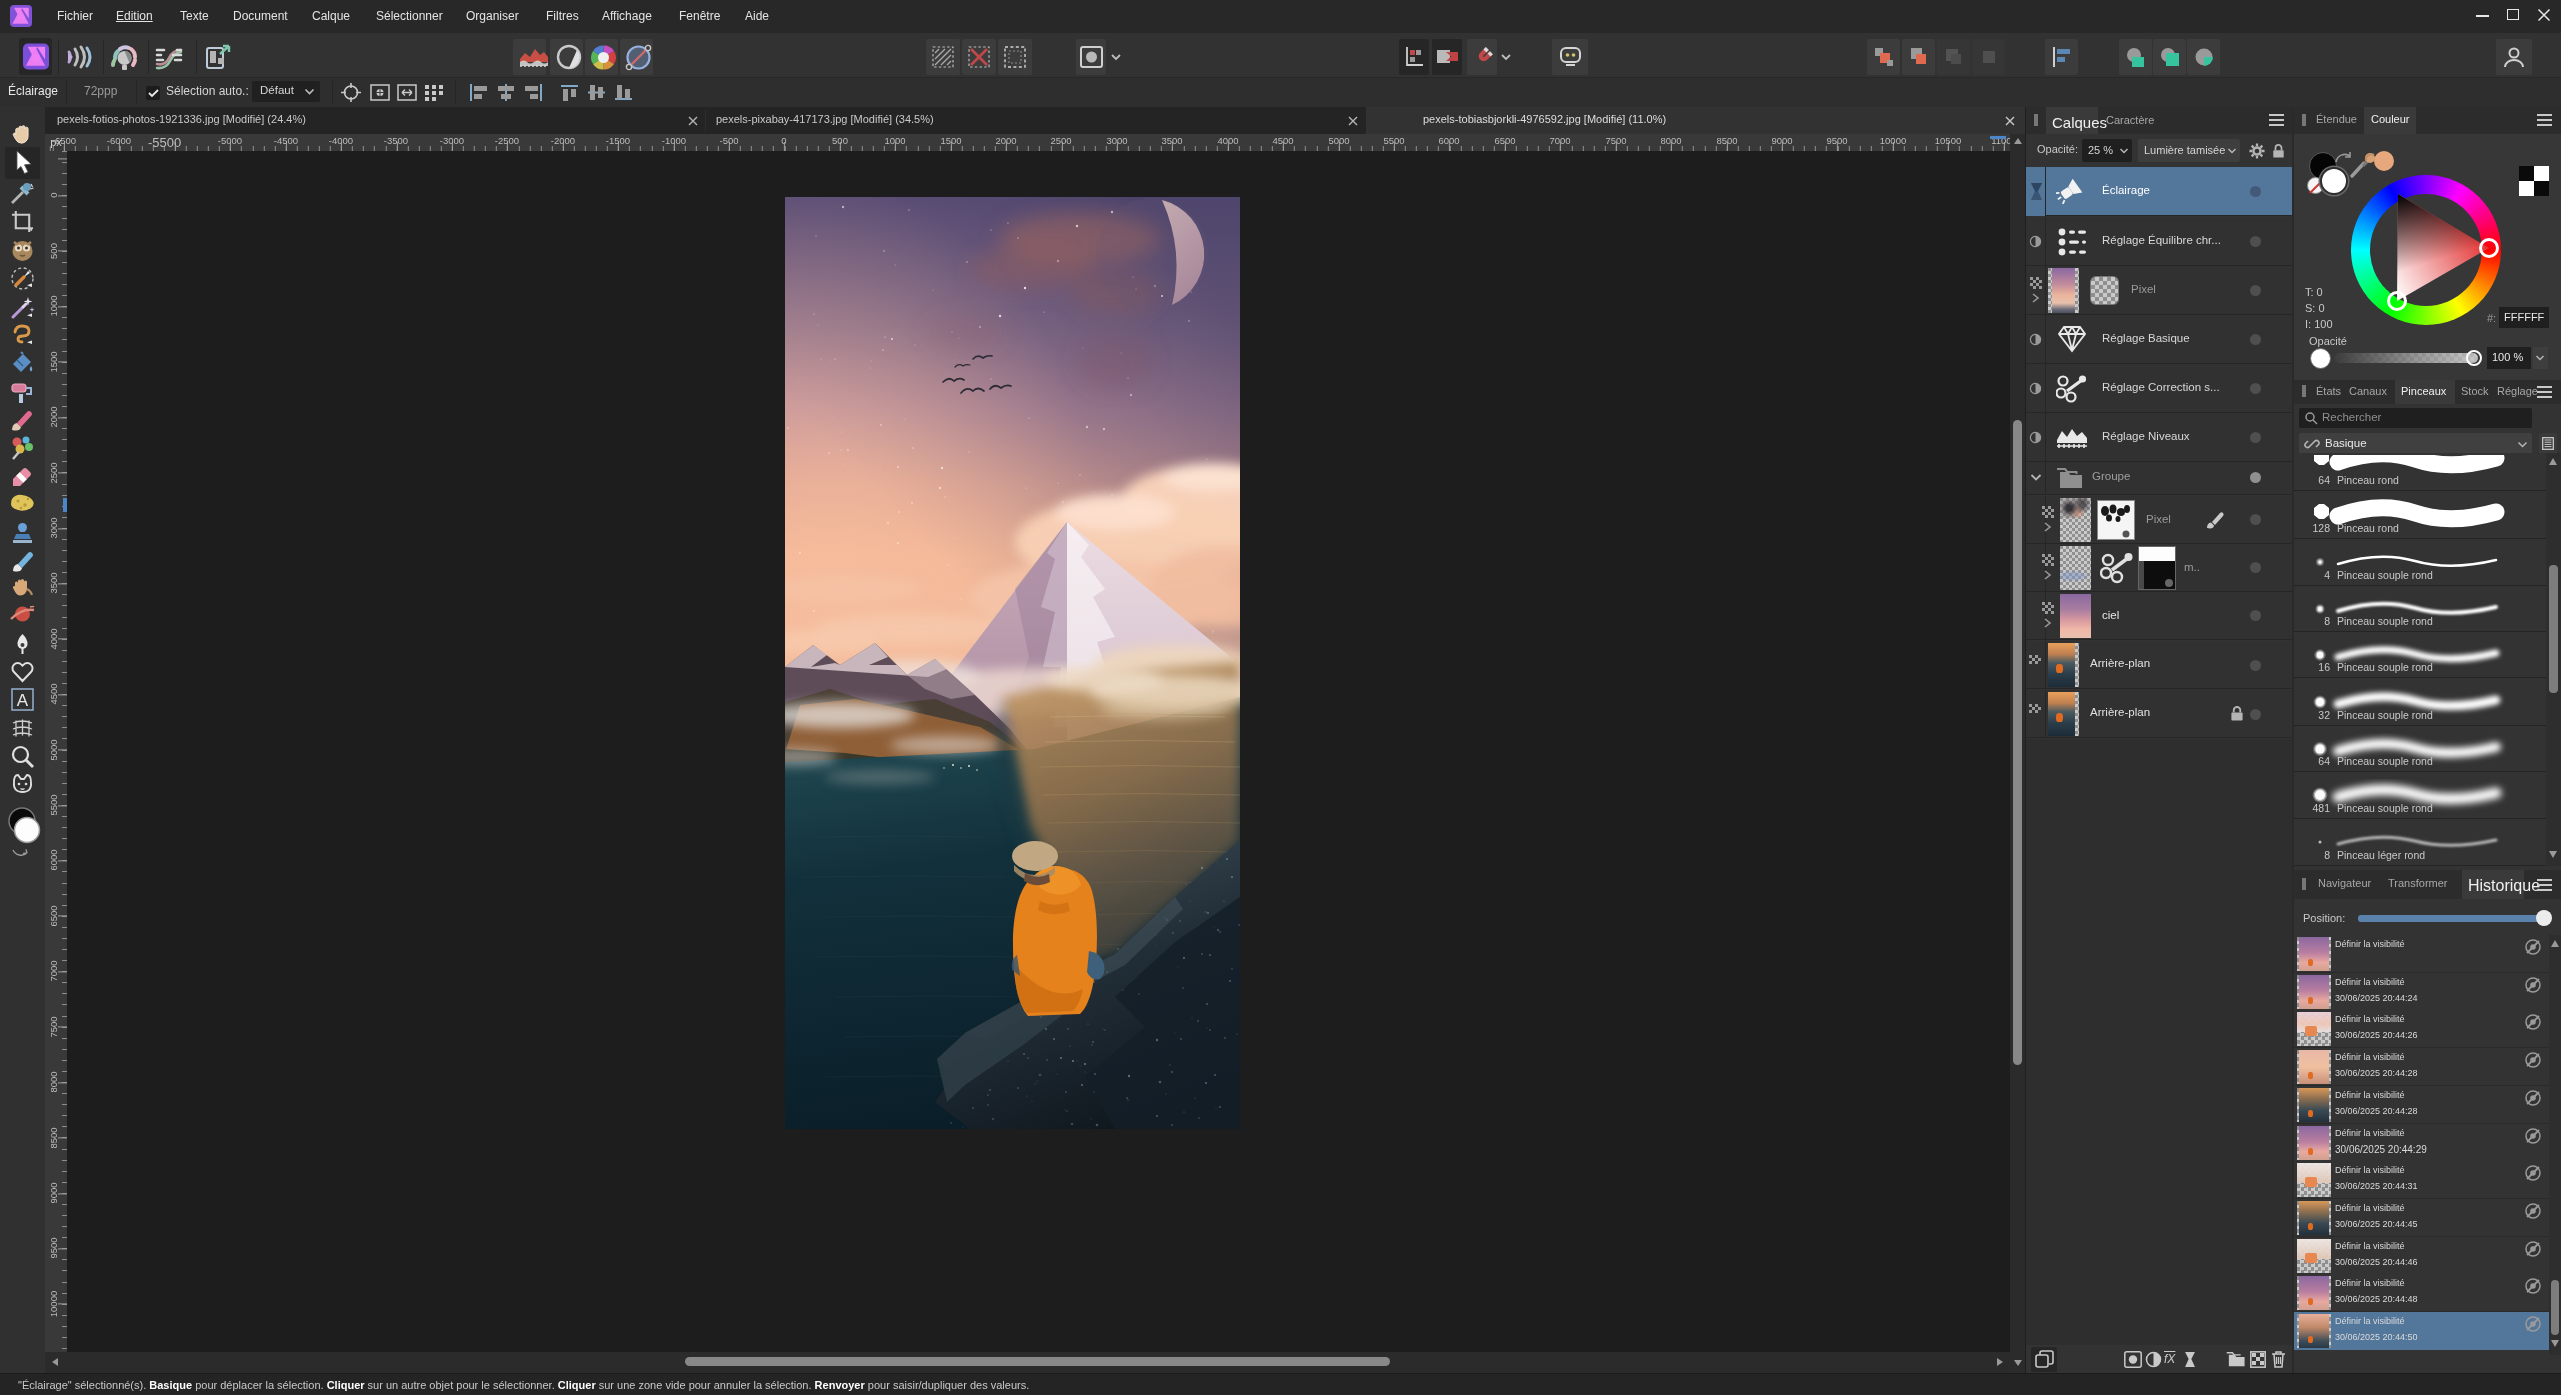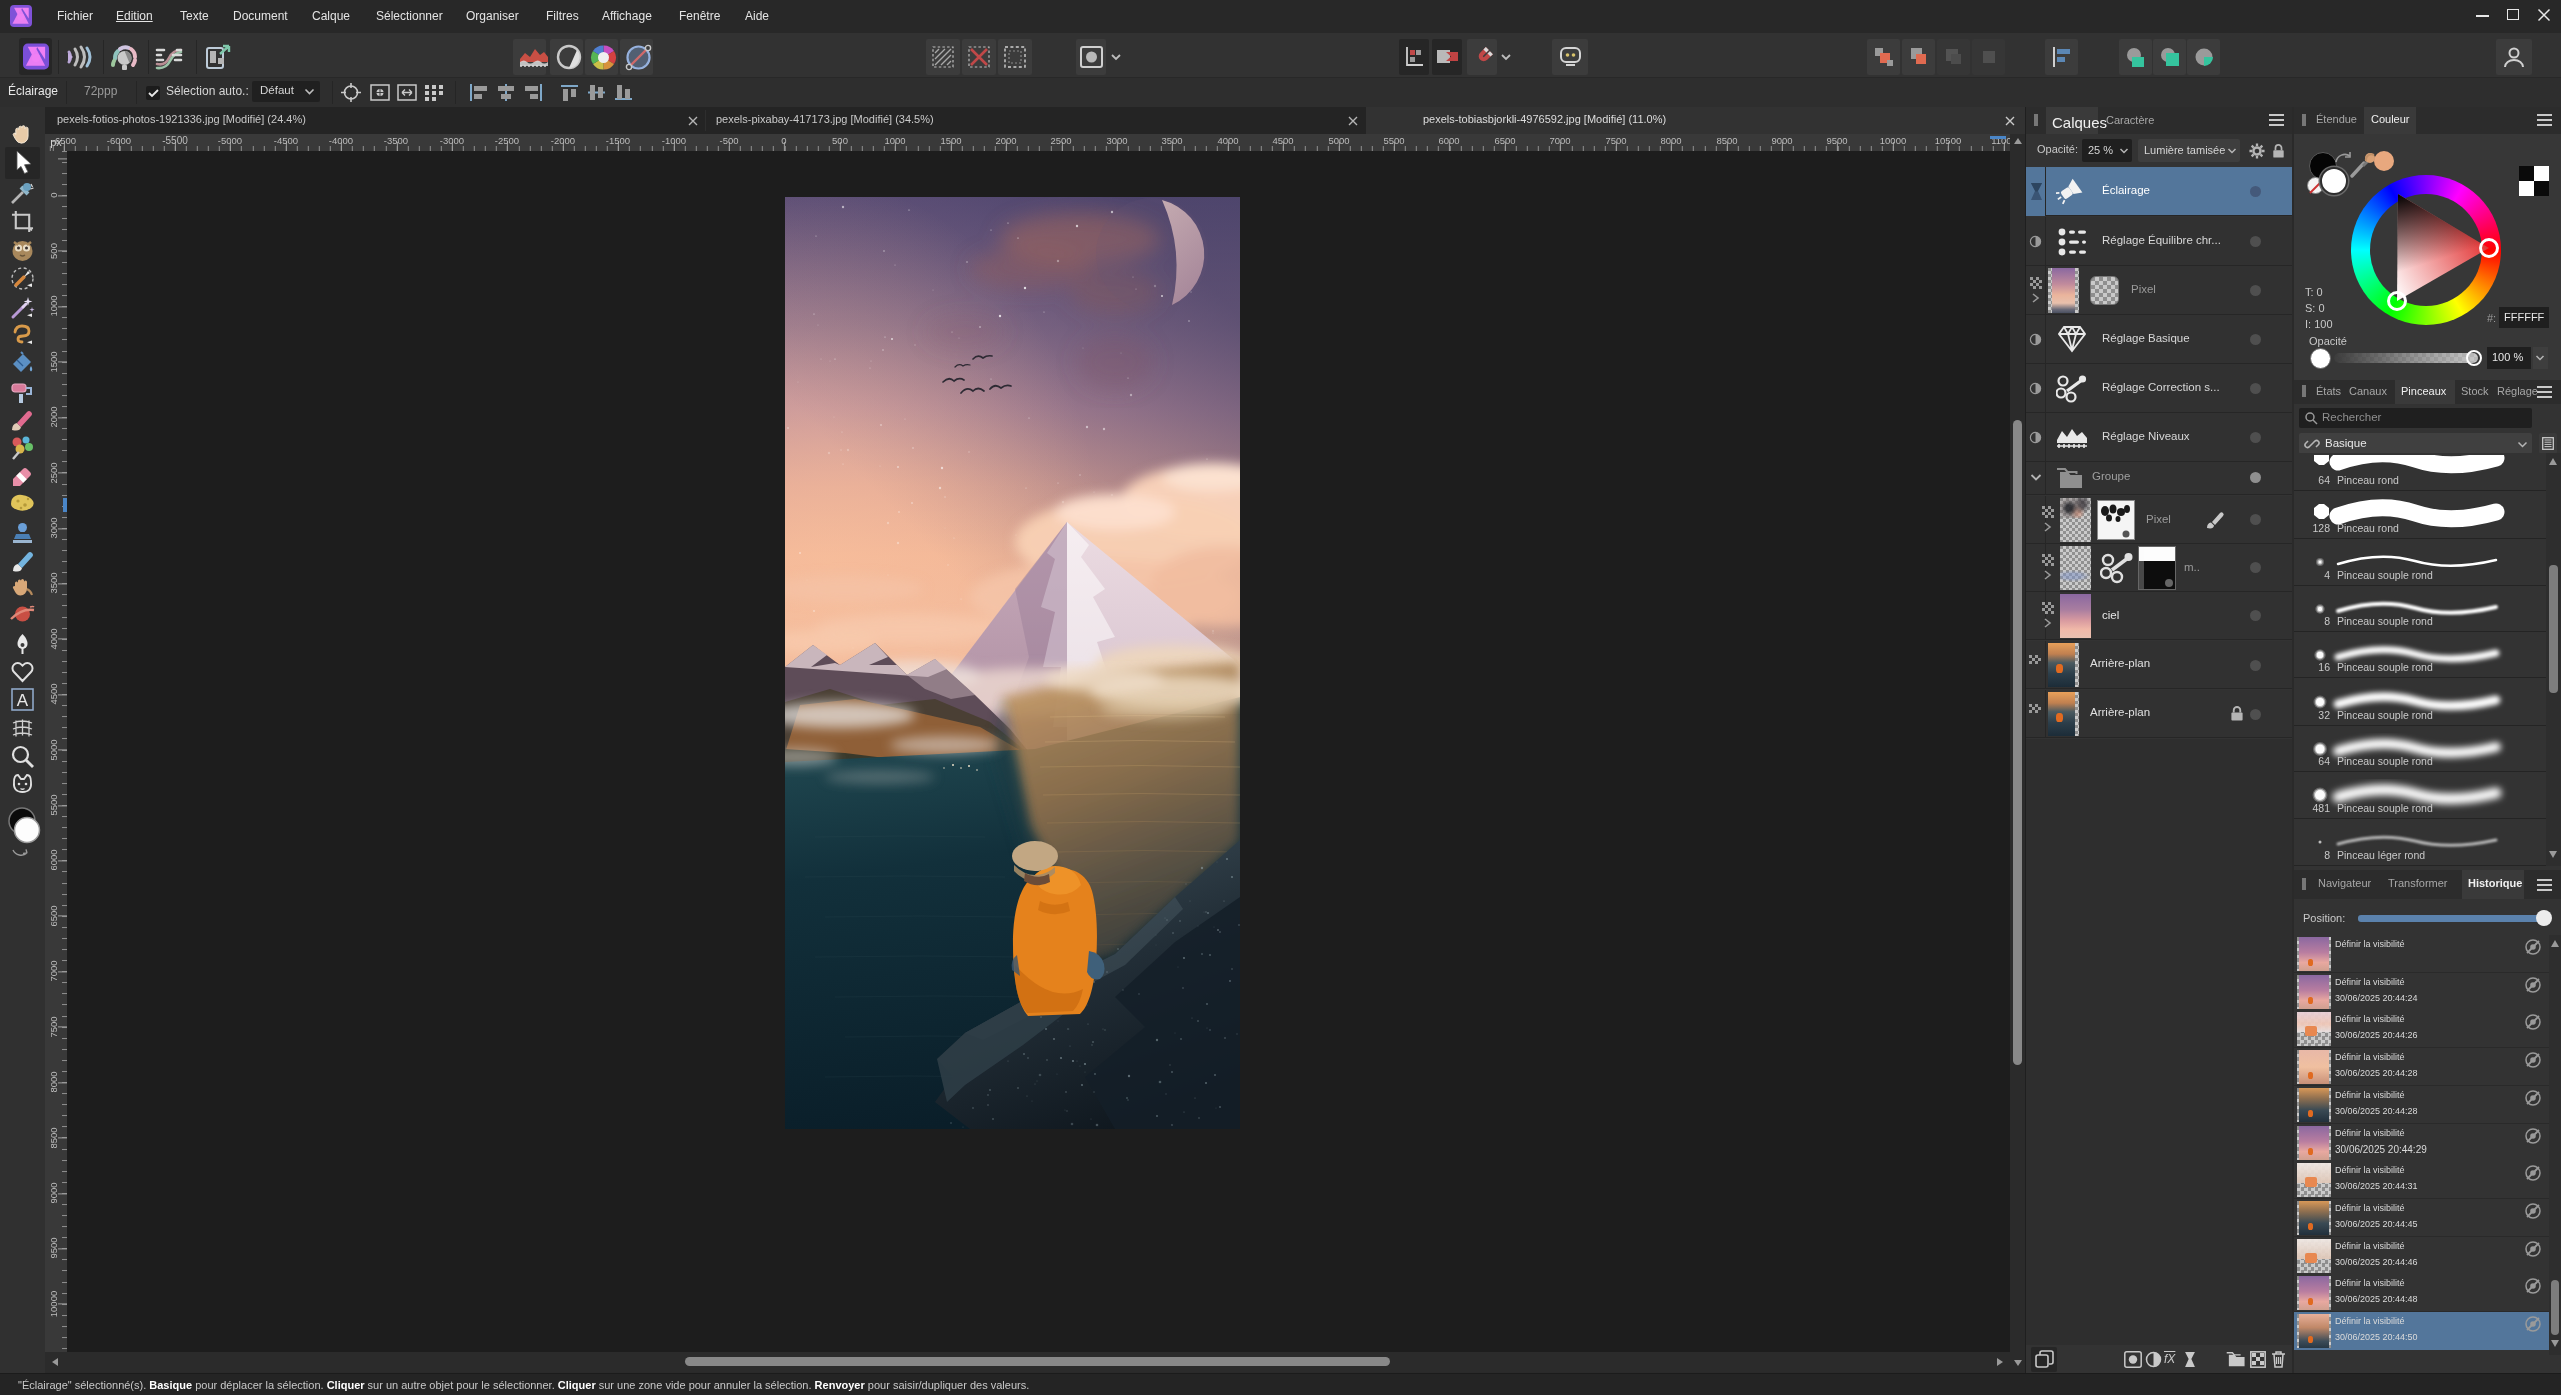--- a/index.html
+++ b/index.html
@@ -460,21 +460,21 @@
   <div class="abs" id="hruler" style="left:45px;top:134px;width:1965px;height:17px;background:#393939;"></div>
   <div class="abs" id="vruler" style="left:45px;top:151px;width:22px;height:1201px;background:#393939;"></div>
   <div class="abs" style="left:45px;top:134px;width:22px;height:17px;background:#393939;color:#d5d5d5;font-size:11px;line-height:17px;text-align:center;">px</div>
   <div id="rulermarks">
       <div class="abs" style="left:45px;top:146px;width:1965px;height:5px;background:repeating-linear-gradient(90deg,#8f8f8f 0 1px,transparent 1px 11.084px);background-position-x:7.8px;"></div>
       <div class="abs" style="left:45px;top:142px;width:1965px;height:9px;background:repeating-linear-gradient(90deg,#9f9f9f 0 1px,transparent 1px 55.42px);background-position-x:18.9px;"></div>
       <div class="abs" style="left:62px;top:151px;width:5px;height:1201px;background:repeating-linear-gradient(180deg,#8f8f8f 0 1px,transparent 1px 11.084px);background-position-y:0.04px;"></div>
       <div class="abs" style="left:58px;top:151px;width:9px;height:1201px;background:repeating-linear-gradient(180deg,#9f9f9f 0 1px,transparent 1px 55.42px);background-position-y:44.4px;"></div>
       <div class="abs" style="left:37px;top:135px;width:54px;text-align:center;font-size:9.5px;color:#bdbdbd;">-6500</div>
       <div class="abs" style="left:92px;top:135px;width:54px;text-align:center;font-size:9.5px;color:#bdbdbd;">-6000</div>
-      <div class="abs" style="left:148px;top:135px;width:54px;text-align:center;font-size:10px;color:#bdbdbd;">-5500</div>
+      <div class="abs" style="left:148px;top:135px;width:54px;font-size:13px;color:#bdbdbd;">-5500</div>
       <div class="abs" style="left:203px;top:135px;width:54px;text-align:center;font-size:9.5px;color:#bdbdbd;">-5000</div>
       <div class="abs" style="left:259px;top:135px;width:54px;text-align:center;font-size:9.5px;color:#bdbdbd;">-4500</div>
       <div class="abs" style="left:314px;top:135px;width:54px;text-align:center;font-size:9.5px;color:#bdbdbd;">-4000</div>
       <div class="abs" style="left:369px;top:135px;width:54px;text-align:center;font-size:9.5px;color:#bdbdbd;">-3500</div>
       <div class="abs" style="left:425px;top:135px;width:54px;text-align:center;font-size:9.5px;color:#bdbdbd;">-3000</div>
       <div class="abs" style="left:480px;top:135px;width:54px;text-align:center;font-size:9.5px;color:#bdbdbd;">-2500</div>
       <div class="abs" style="left:536px;top:135px;width:54px;text-align:center;font-size:9.5px;color:#bdbdbd;">-2000</div>
       <div class="abs" style="left:591px;top:135px;width:54px;text-align:center;font-size:9.5px;color:#bdbdbd;">-1500</div>
       <div class="abs" style="left:647px;top:135px;width:54px;text-align:center;font-size:9.5px;color:#bdbdbd;">-1000</div>
       <div class="abs" style="left:702px;top:135px;width:54px;text-align:center;font-size:9.5px;color:#bdbdbd;">-500</div>
@@ -1456,21 +1456,21 @@
       <div class="txt" style="left:2337px;top:849px;font-size:10.5px;color:#c9c9c9;">Pinceau léger rond</div>
       <div class="abs" style="left:2546px;top:453px;width:15px;height:413px;background:#2e2e2e;"></div>
       <div class="abs" style="left:2549px;top:458px;width:0;height:0;border-left:4.5px solid transparent;border-right:4.5px solid transparent;border-bottom:7px solid #9a9a9a;"></div>
       <div class="abs" style="left:2549px;top:851px;width:0;height:0;border-left:4.5px solid transparent;border-right:4.5px solid transparent;border-top:7px solid #9a9a9a;"></div>
       <div class="abs" style="left:2549px;top:565px;width:9px;height:128px;border-radius:4px;background:#7d7d7d;"></div>
       <div class="abs" style="left:2294px;top:870px;width:267px;height:29px;background:#2c2c2c;"></div>
       <div class="abs" style="left:2302px;top:878px;width:2px;height:12px;border-left:2px solid #777;border-right:2px solid #777;"></div>
       <div class="txt" style="left:2318px;top:877px;font-size:11px;color:#a8a8a8;">Navigateur</div>
       <div class="txt" style="left:2388px;top:877px;font-size:11px;color:#a8a8a8;">Transformer</div>
       <div class="abs" style="left:2462px;top:870px;width:62px;height:29px;background:#3a3a3a;"></div>
-      <div class="txt" style="left:2468px;top:877px;font-size:11px;color:#f0f0f0;font-weight:bold;">Historique</div>
+      <div class="txt" style="left:2468px;top:877px;font-size:16px;color:#f0f0f0;">Historique</div>
       <svg class="abs" style="left:2536px;top:878px" width="17" height="14" viewBox="0 0 17 14">
         <path d="M1 2 h15 M1 7 h15 M1 12 h15" stroke="#c9c9c9" stroke-width="2"></path>
       </svg>
       <div class="abs" style="left:2294px;top:899px;width:267px;height:475px;background:#333333;"></div>
       <div class="txt" style="left:2303px;top:912px;font-size:11px;color:#c9c9c9;">Position:</div>
       <div class="abs" style="left:2358px;top:915px;width:182px;height:7px;border-radius:3px;background:#5b82ad;"></div>
       <div class="abs" style="left:2536px;top:910px;width:16px;height:16px;border-radius:50%;background:#ececec;"></div>
       <div class="abs" style="left:2294px;top:935px;width:255px;height:38px;background:#333333;border-bottom:1px solid #2a2a2a;"></div>
       <div class="abs" style="left:2297px;top:937px;width:34px;height:34px;background:repeating-conic-gradient(#cacaca 0 25%,#8f8f8f 0 50%) 0 0/7px 7px;"></div>
       <div class="abs" style="left:2299px;top:937px;width:30px;height:34px;background:linear-gradient(180deg,#8a68a0 0%,#b87da0 45%,#e8a8a0 75%,#d0a090 100%);"></div>

